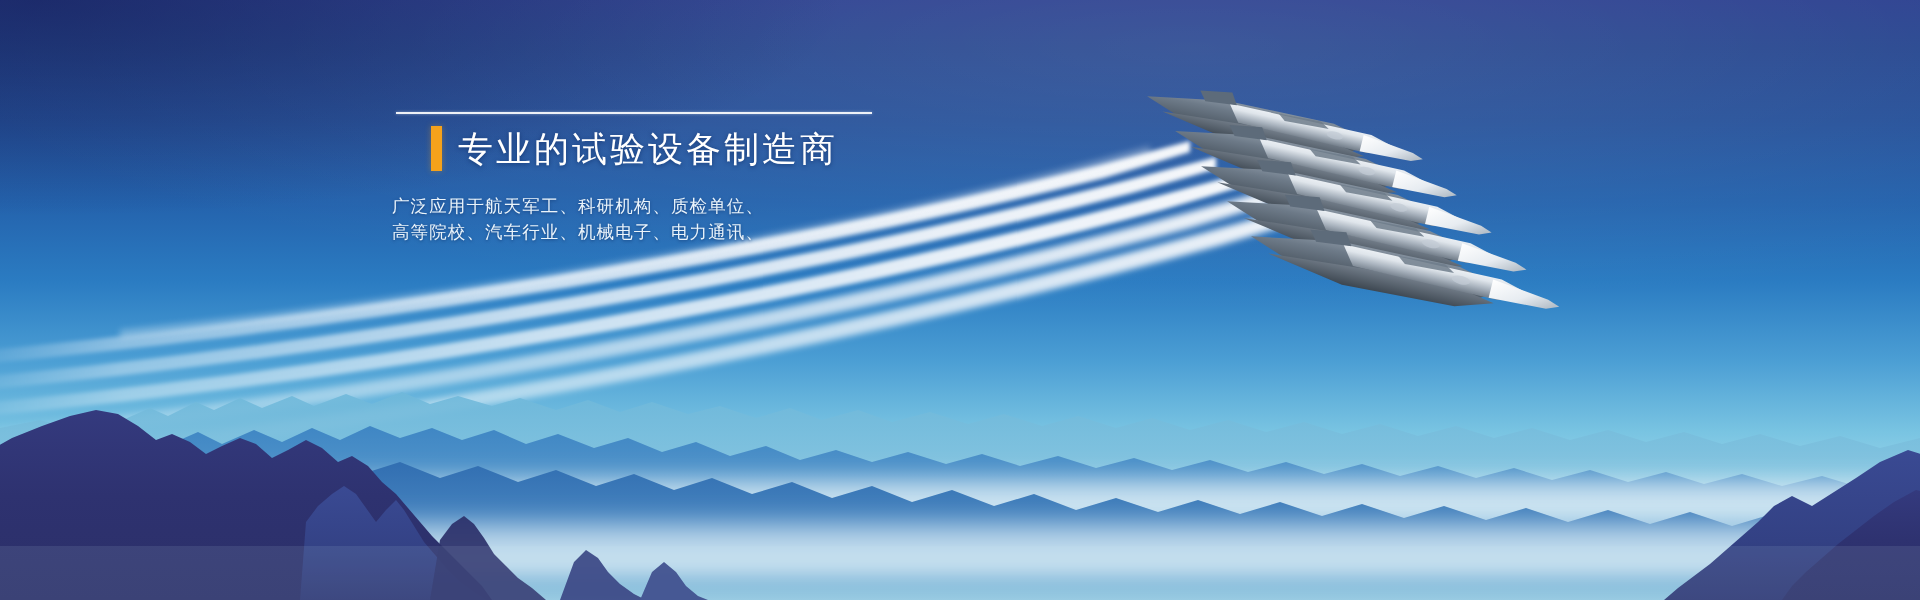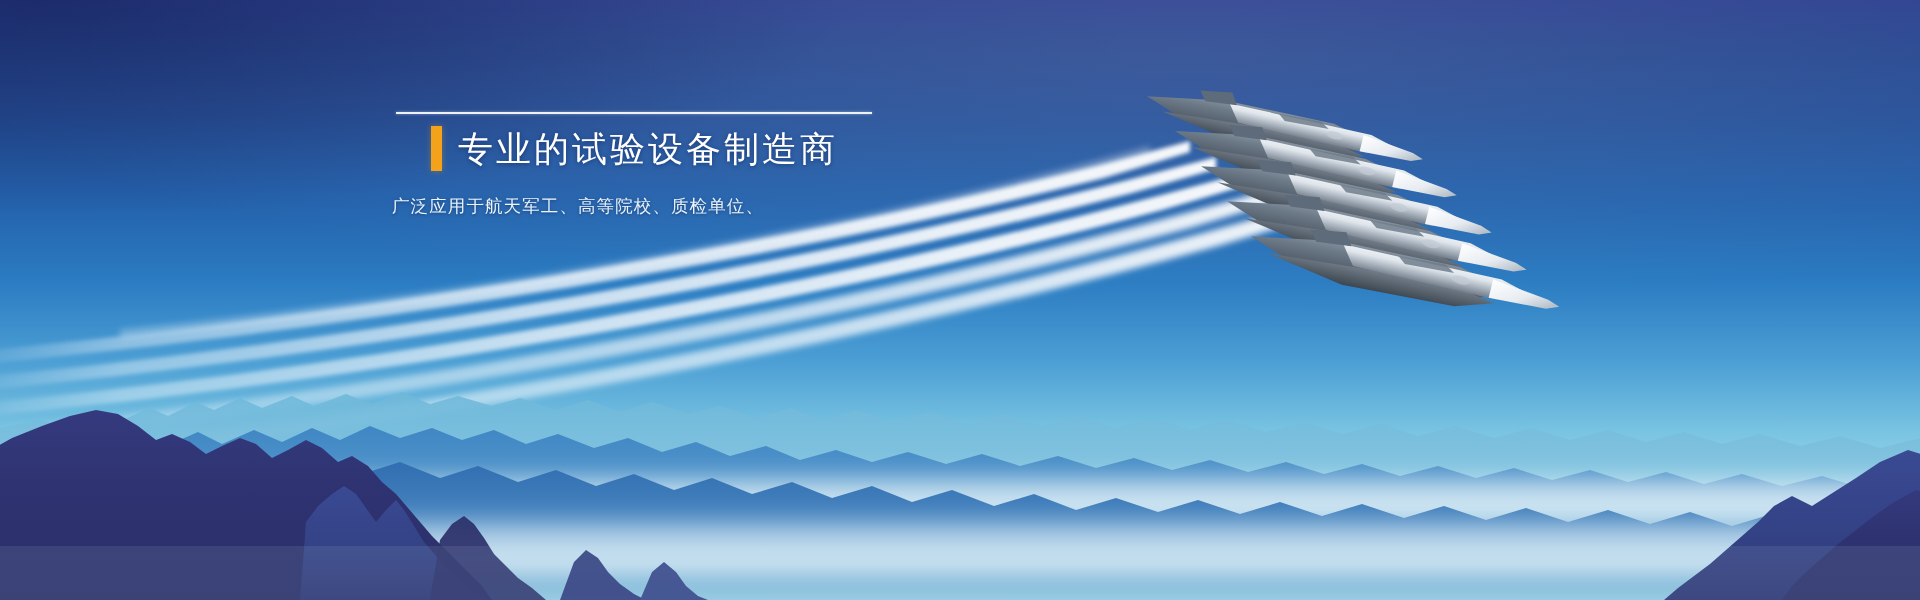--- a/index.html
+++ b/index.html
@@ -318,17 +318,18 @@
 
   <div class="copy">
     <div class="rule"></div>
 
     <div class="headline-row">
       <div class="accent-bar"></div>
       <div class="headline">专业的试验设备制造商</div>
     </div>
 
     <div class="sub">
-      <div>广泛应用于航天军工、高等院校、质检单位、</div>
+      <div>广泛应用于航天军工、科研机构、质检单位、</div>
+      <div>高等院校、汽车行业、机械电子、电力通讯、</div>
     </div>
   </div>
 
 </div>
 
 </body></html>

